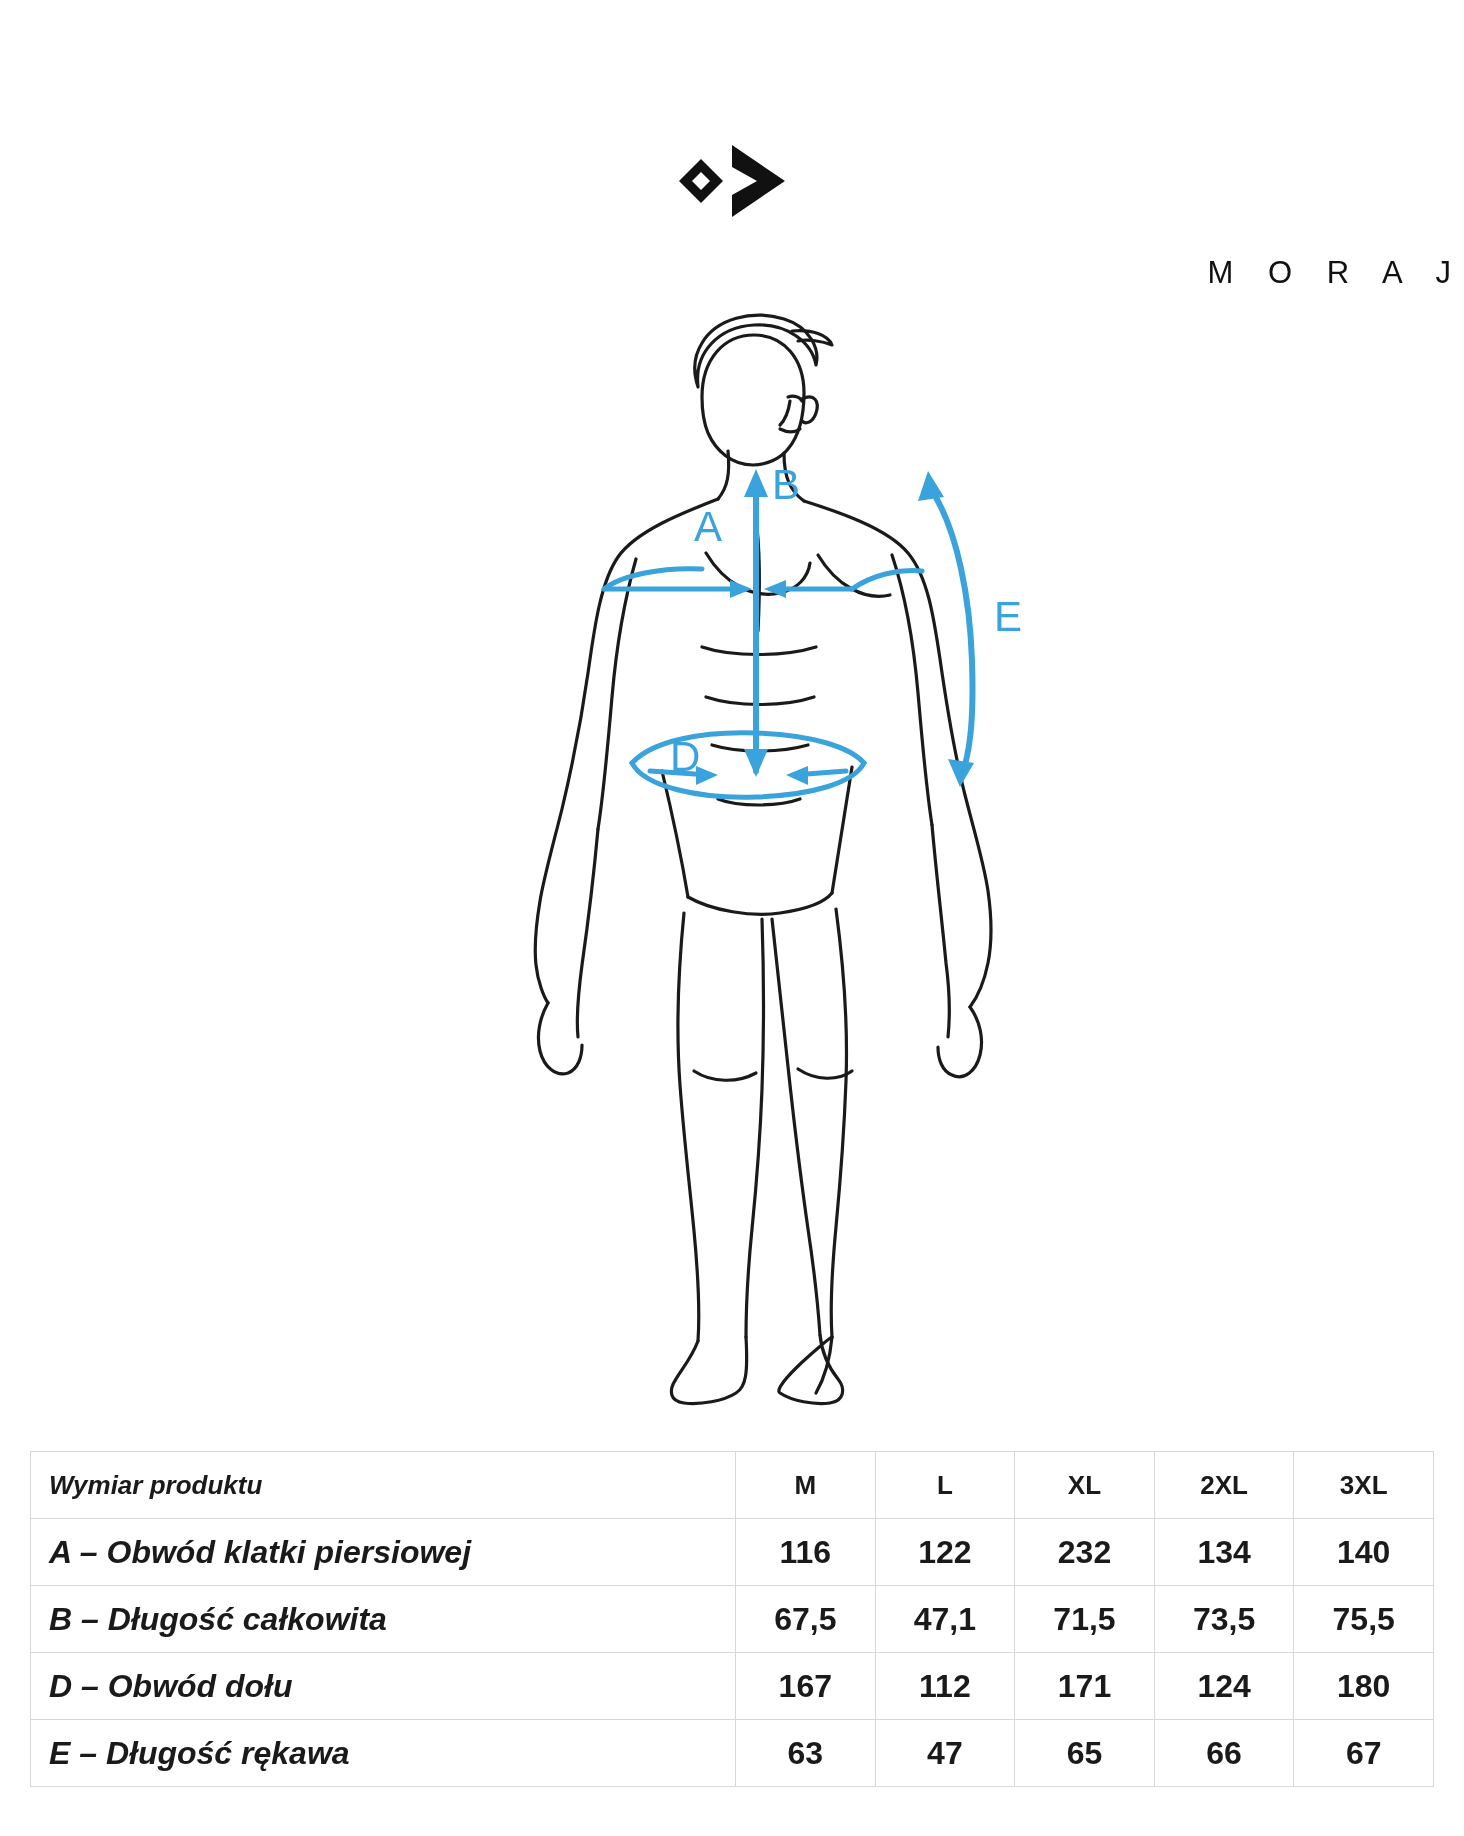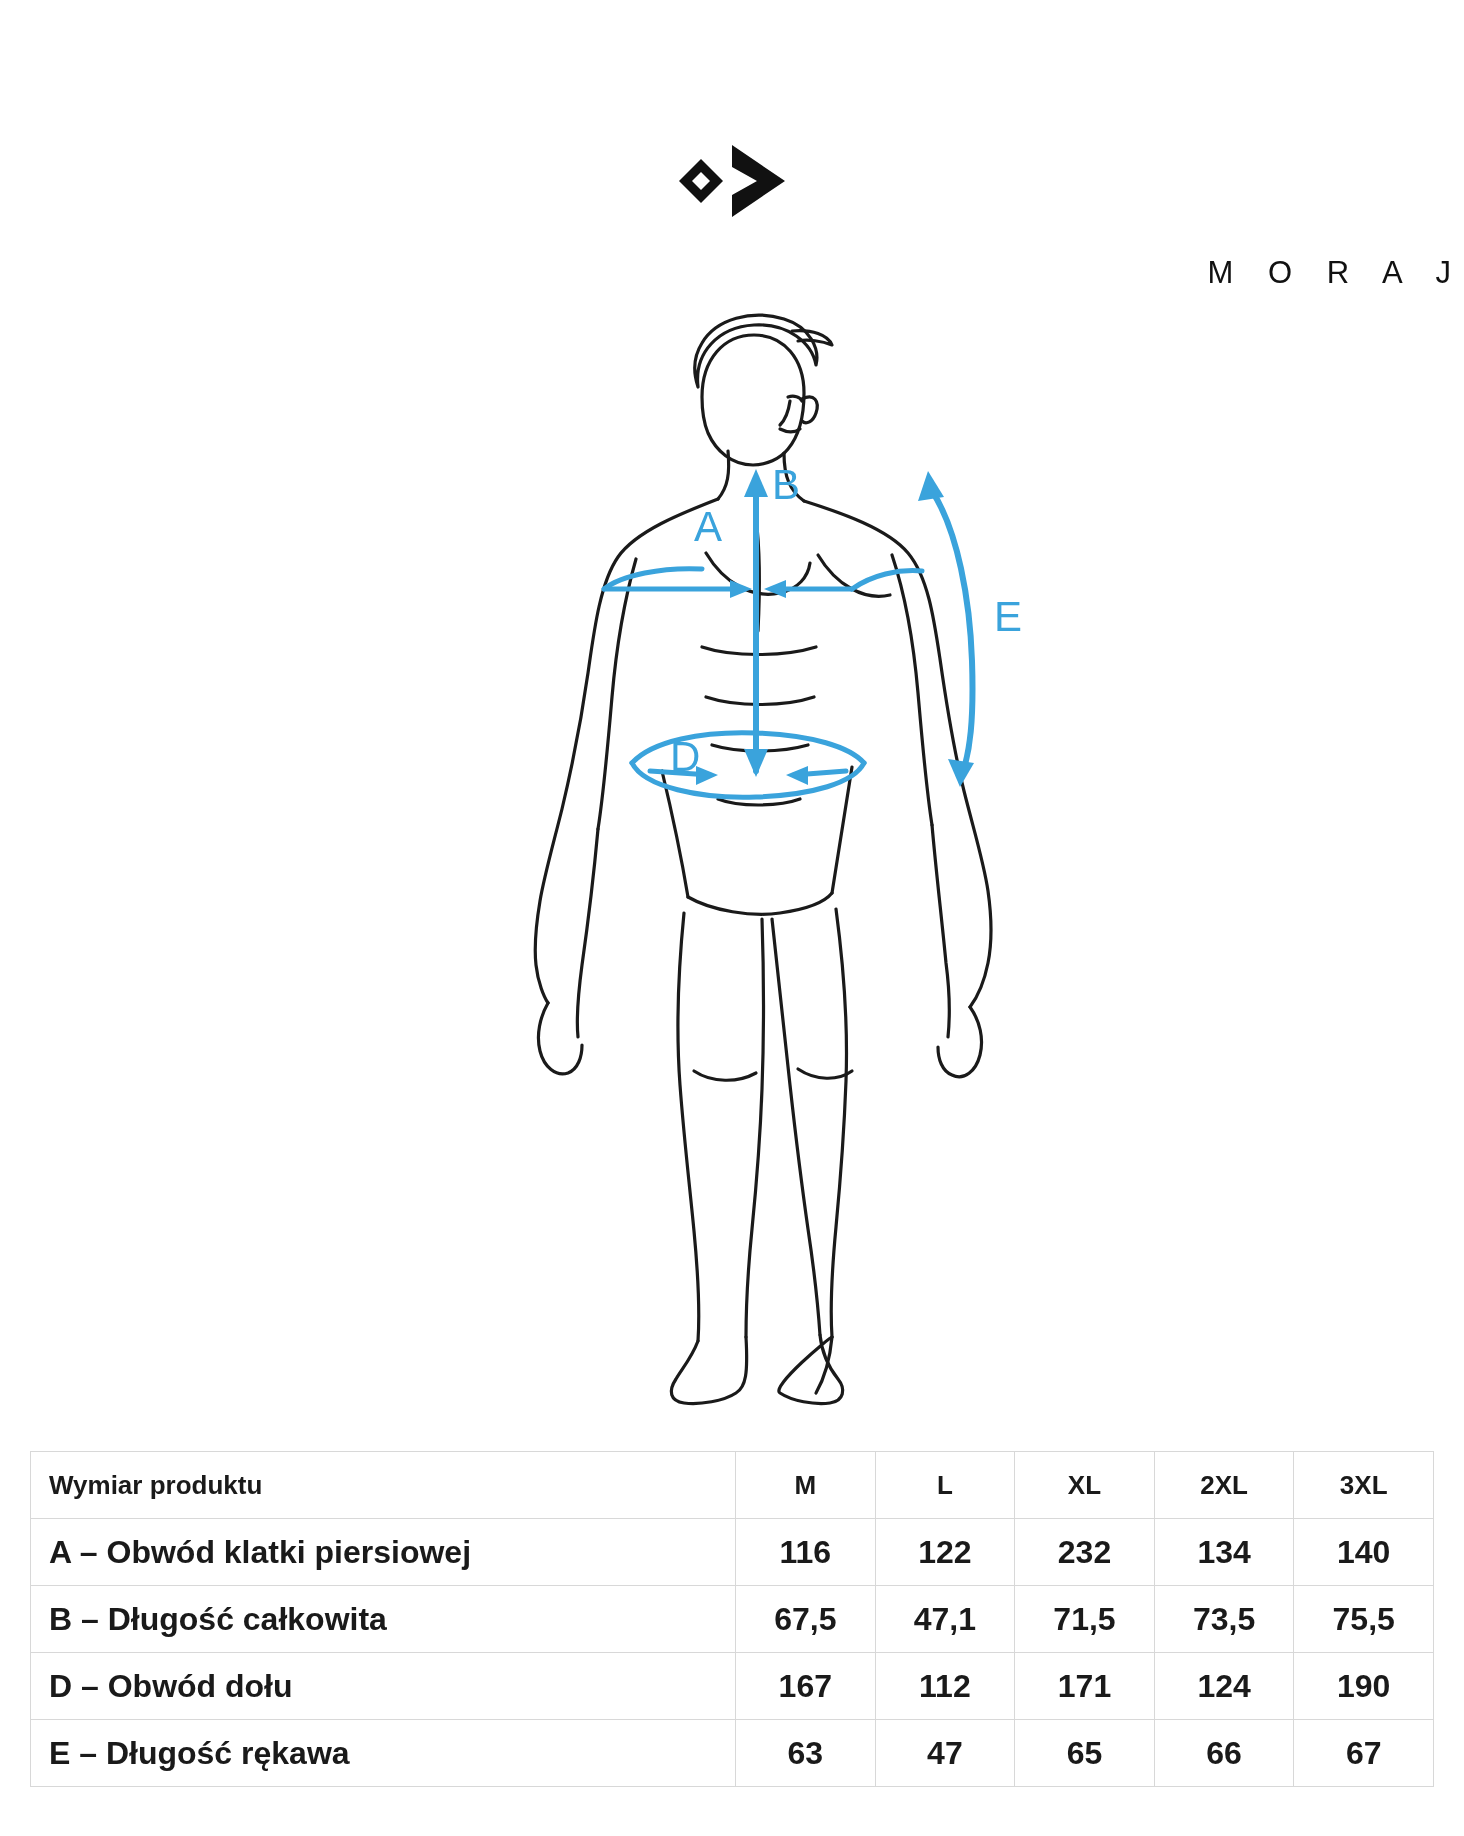--- a/index.html
+++ b/index.html
@@ -74,20 +74,21 @@
     font-weight: bold;
     color: #1a1a1a;
     text-align: center;
     vertical-align: middle;
   }
   table.size-table th.label-col,
   table.size-table td.label-col {
     text-align: left;
     padding-left: 18px;
     width: 686px;
+    font-style: italic;
   }
   table.size-table th.label-col {
     font-size: 26px;
   }
   table.size-table th.size-col {
     font-size: 26px;
   }
   .footnote {
     position: absolute;
     left: 32px;
@@ -229,21 +230,21 @@
           <td>71,5</td>
           <td>73,5</td>
           <td>75,5</td>
         </tr>
         <tr>
           <td class="label-col">D – Obwód dołu</td>
           <td>167</td>
           <td>112</td>
           <td>171</td>
           <td>124</td>
-          <td>190</td>
+          <td>180</td>
         </tr>
         <tr>
           <td class="label-col">E – Długość rękawa</td>
           <td>63</td>
           <td>47</td>
           <td>65</td>
           <td>66</td>
           <td>67</td>
         </tr>
       </tbody>

